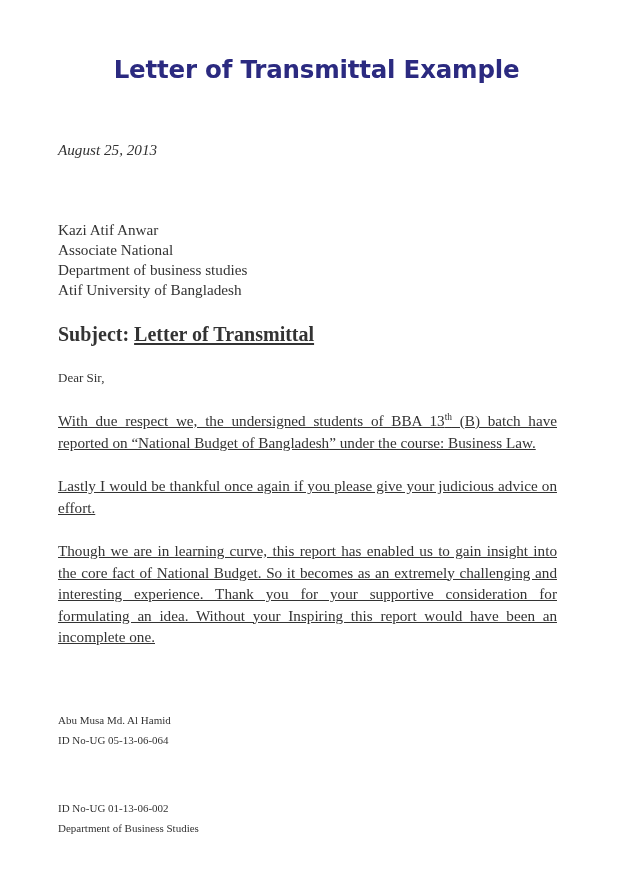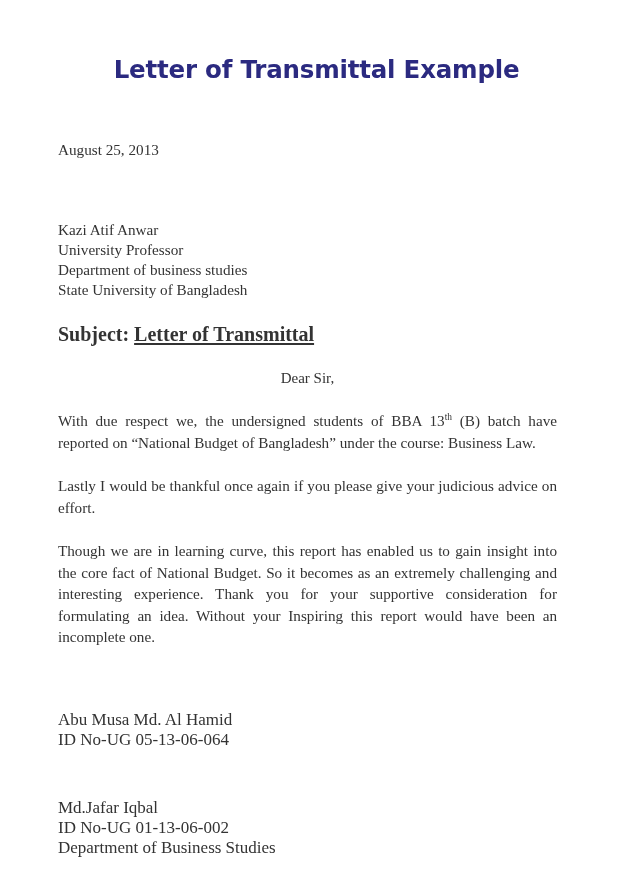--- a/index.html
+++ b/index.html
@@ -41,20 +41,21 @@
   }
 
   .line-block {
     font-size: 15.2px;
     line-height: 20px;
     color: #333333;
   }
 
   .date-line {
     margin: 0 0 0 0;
+    font-style: italic;
   }
 
   .recipient {
     margin-top: 60px;
   }
 
   .recipient div {
     white-space: nowrap;
   }
 
@@ -65,42 +66,42 @@
     line-height: 20px;
   }
 
   .subject-value {
     text-decoration: underline;
     text-underline-offset: 2px;
   }
 
   .salutation {
     margin-top: 24px;
-    font-size: 15px;
+    font-size: 13px;
     line-height: 20px;
-    text-align: center;
   }
 
   .para {
     margin-top: 22px;
     font-size: 15.2px;
     line-height: 21.5px;
     text-align: justify;
     text-justify: inter-word;
     hyphens: none;
+    text-decoration: underline;
   }
 
   .closing {
     margin-top: 23px;
     font-size: 15.2px;
     line-height: 20px;
   }
 
   .signature-block {
-    font-size: 17px;
+    font-size: 11px;
     line-height: 20px;
   }
 
   .sig-1 { margin-top: 62px; }
   .sig-2 { margin-top: 48px; }
 
   .signature-block div {
     white-space: nowrap;
   }
 
@@ -116,23 +117,23 @@
 <div class="page">
 
   <div class="doc-title">Letter of Transmittal Example</div>
 
   <div class="body-area">
 
     <div class="line-block date-line">August 25, 2013</div>
 
     <div class="line-block recipient">
       <div>Kazi Atif Anwar</div>
-      <div>University Professor</div>
+      <div>Associate National</div>
       <div>Department of business studies</div>
-      <div>State University of Bangladesh</div>
+      <div>Atif University of Bangladesh</div>
     </div>
 
     <div class="subject-line">
       <span>Subject:</span>
       <span class="subject-value">Letter of Transmittal</span>
     </div>
 
     <div class="salutation">Dear Sir,</div>
 
     <div class="para">
@@ -143,19 +144,18 @@
 
     <div class="para">Though we are in learning curve, this report has enabled us to gain insight into the core fact of National Budget. So it becomes as an extremely challenging and interesting experience. Thank you for your supportive consideration for formulating an idea. Without your Inspiring this report would have been an incomplete one.</div>
 
 
     <div class="signature-block sig-1">
       <div>Abu Musa Md. Al Hamid</div>
       <div>ID No-UG 05-13-06-064</div>
     </div>
 
     <div class="signature-block sig-2">
-      <div>Md.Jafar Iqbal</div>
       <div>ID No-UG 01-13-06-002</div>
       <div>Department of Business Studies</div>
     </div>
 
   </div>
 </div>
 
 </body></html>

